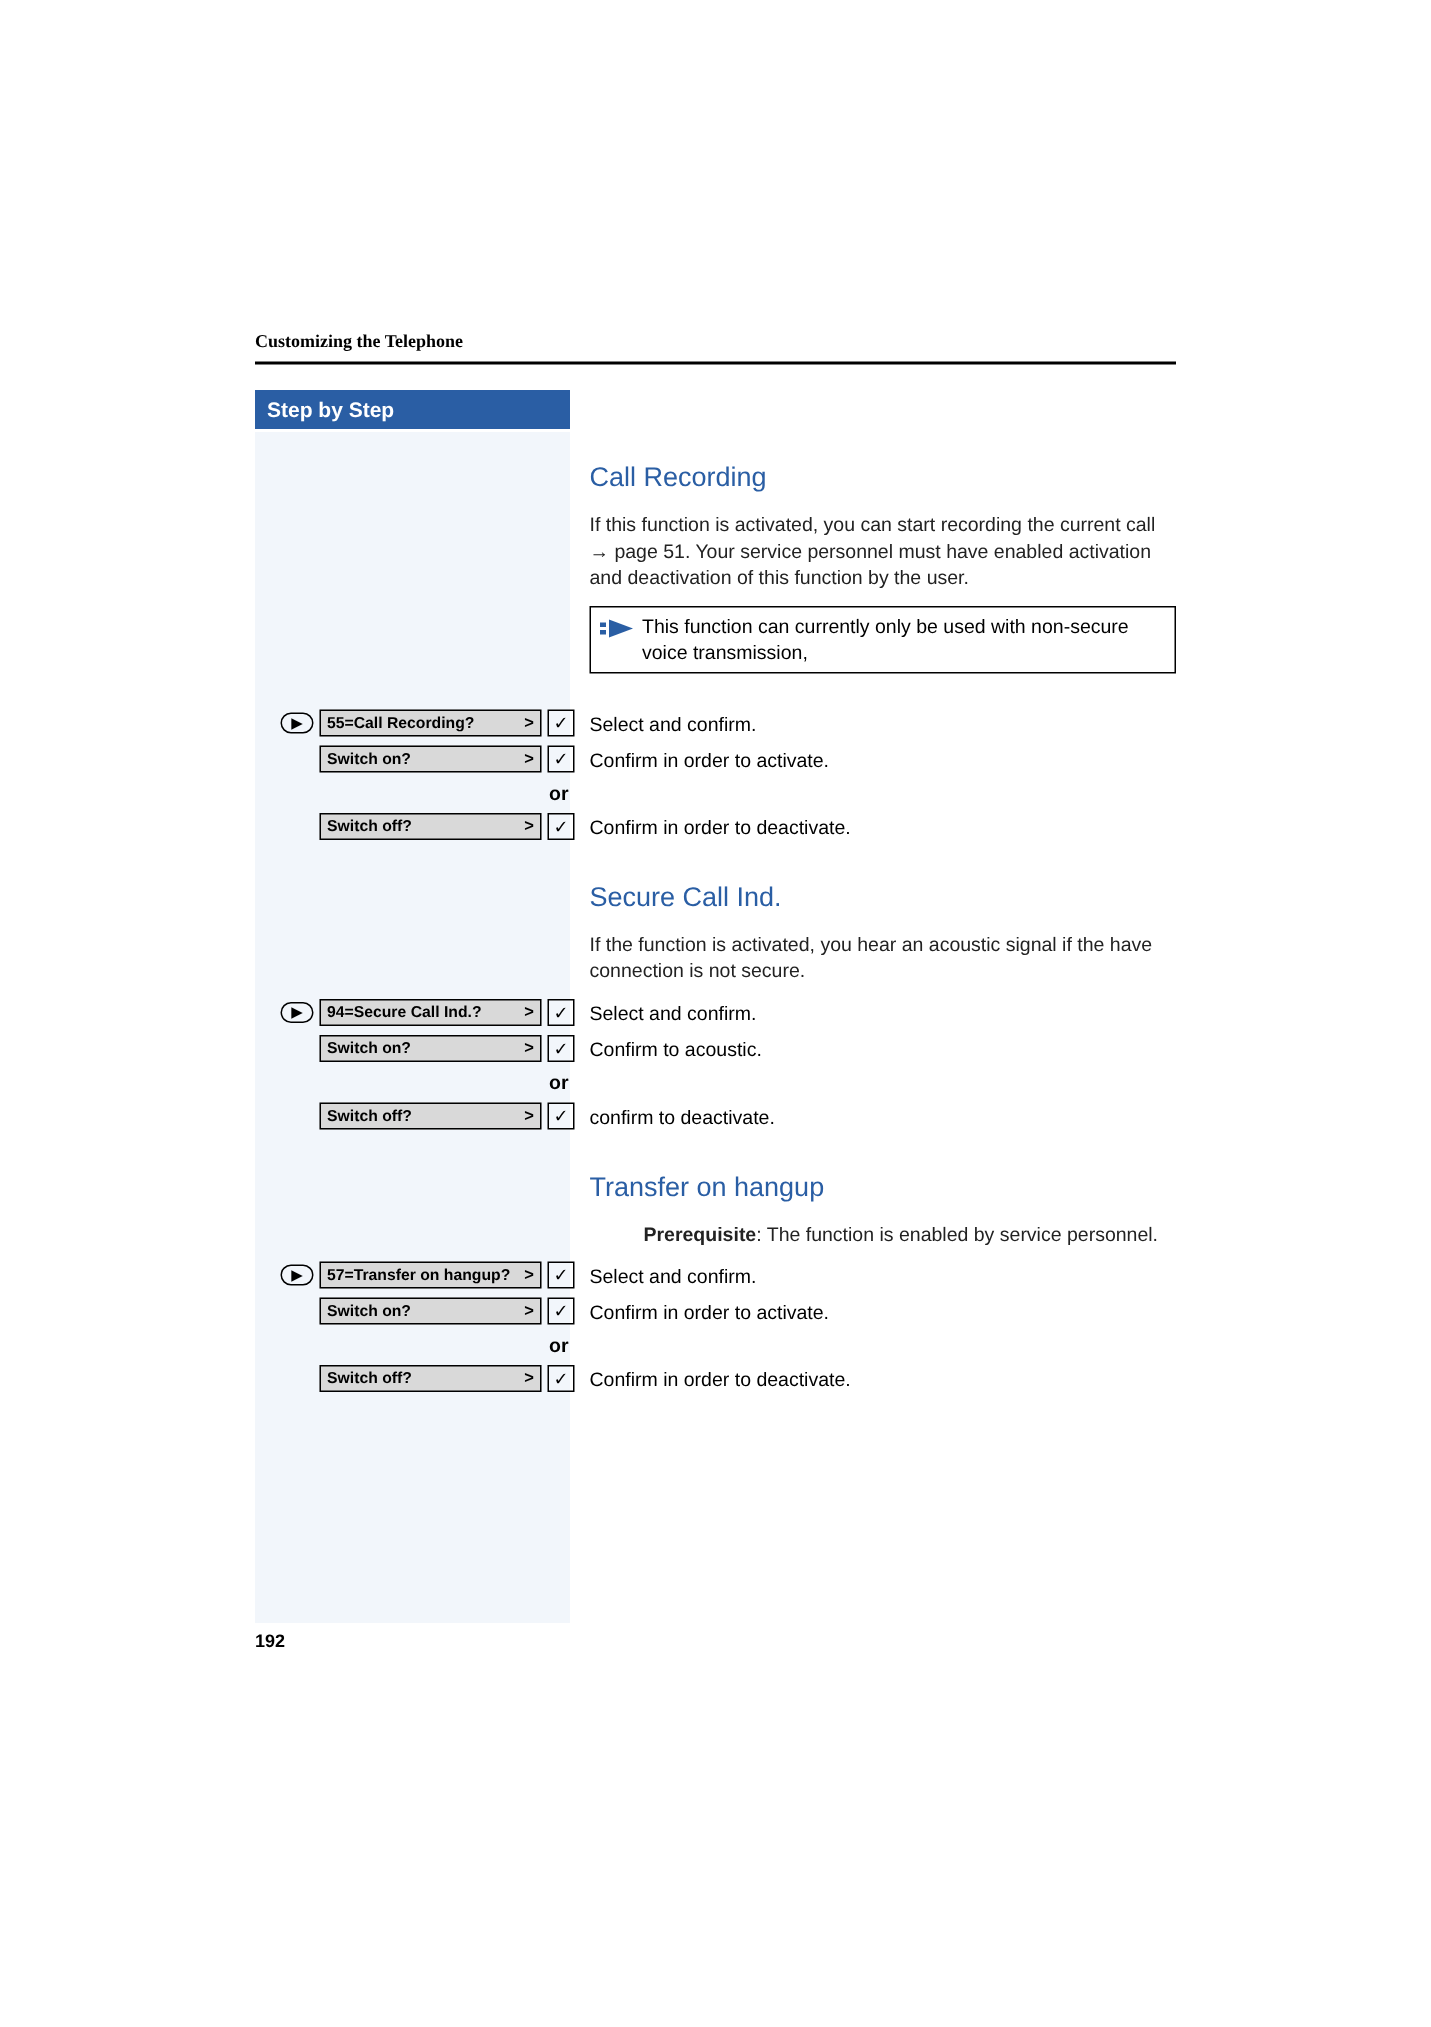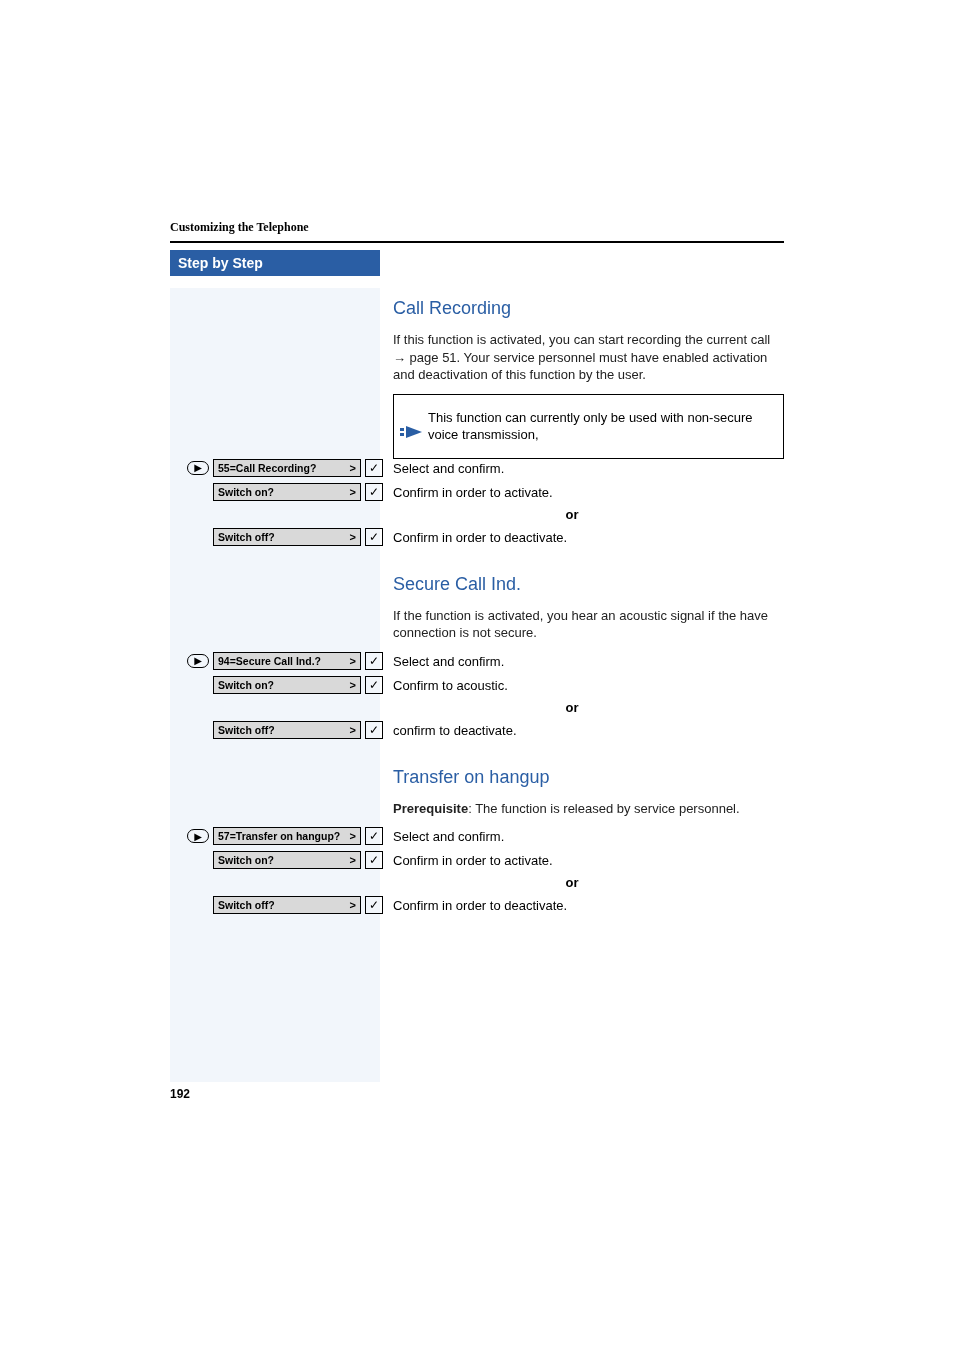--- a/index.html
+++ b/index.html
@@ -22,21 +22,21 @@
     font-size: 12px;
     font-weight: bold;
   }
   .hr {
     border: none;
     border-top: 2px solid #000;
     margin-top: 6px;
   }
   .content {
     position: absolute;
-    top: 250px;
+    top: 260px;
     left: 170px;
     width: 614px;
   }
   .sidebar-header {
     width: 210px;
     height: 26px;
     background: #2a5ea4;
     color: #fff;
     font-weight: bold;
     font-size: 14px;
@@ -63,23 +63,23 @@
   }
   p.body {
     font-size: 13px;
     line-height: 1.35;
     color: #222;
     margin-bottom: 10px;
   }
   .notebox {
     border: 1px solid #000;
     display: flex;
-    align-items: flex-end;
-    padding: 14px 6px;
-    margin-bottom: 0;
+    align-items: flex-start;
+    padding: 4px 6px;
+    margin-bottom: 24px;
   }
   .note-icon {
     width: 28px;
     flex-shrink: 0;
     margin-top: 2px;
   }
   .note-text {
     font-size: 13px;
     line-height: 1.35;
   }
@@ -143,21 +143,20 @@
     border: 1px solid #000;
     display: inline-flex;
     align-items: center;
     justify-content: center;
     font-size: 12px;
     flex-shrink: 0;
   }
   .or-row {
     display: flex;
     margin: 4px 0 6px 0;
-    justify-content: center;
   }
   .or-row .or-cell {
     width: 215px;
     text-align: right;
     font-weight: bold;
     font-size: 13px;
     padding-right: 6px;
   }
   .spacer-block { height: 18px; }
   .sidebar-tint {
@@ -169,21 +168,21 @@
     background: #f2f6fb;
     z-index: -1;
   }
   .page-num {
     position: absolute;
     bottom: 250px;
     left: 170px;
     font-size: 12px;
     font-weight: bold;
   }
-  .prereq { font-weight: bold; }
+  .prereq { font-weight: bold; margin-left: 36px; }
 </style>
 </head>
 <body>
 
 <div class="header">
   <div class="header-text">Customizing the Telephone</div>
   <hr class="hr">
 </div>
 
 <div class="sidebar-tint"></div>
@@ -302,21 +301,21 @@
     <div class="right-cell">confirm to deactivate.</div>
   </div>
 
   <div class="spacer-block"></div>
 
   <div class="columns">
     <div class="left-col"></div>
     <div class="right-col">
       <h3 class="section-heading">Transfer on hangup</h3>
       <p class="body">
-        <span class="prereq">Prerequisite</span><span>: The function is released by service personnel.</span>
+        <span class="prereq">Prerequisite</span><span>: The function is enabled by service personnel.</span>
       </p>
     </div>
   </div>
 
   <div class="row">
     <div class="left-cell">
       <span class="oval-icon">▶</span>
       <span class="option-box">
         <span class="option-label">57=Transfer on hangup?</span>
         <span class="gt">&gt;</span>

